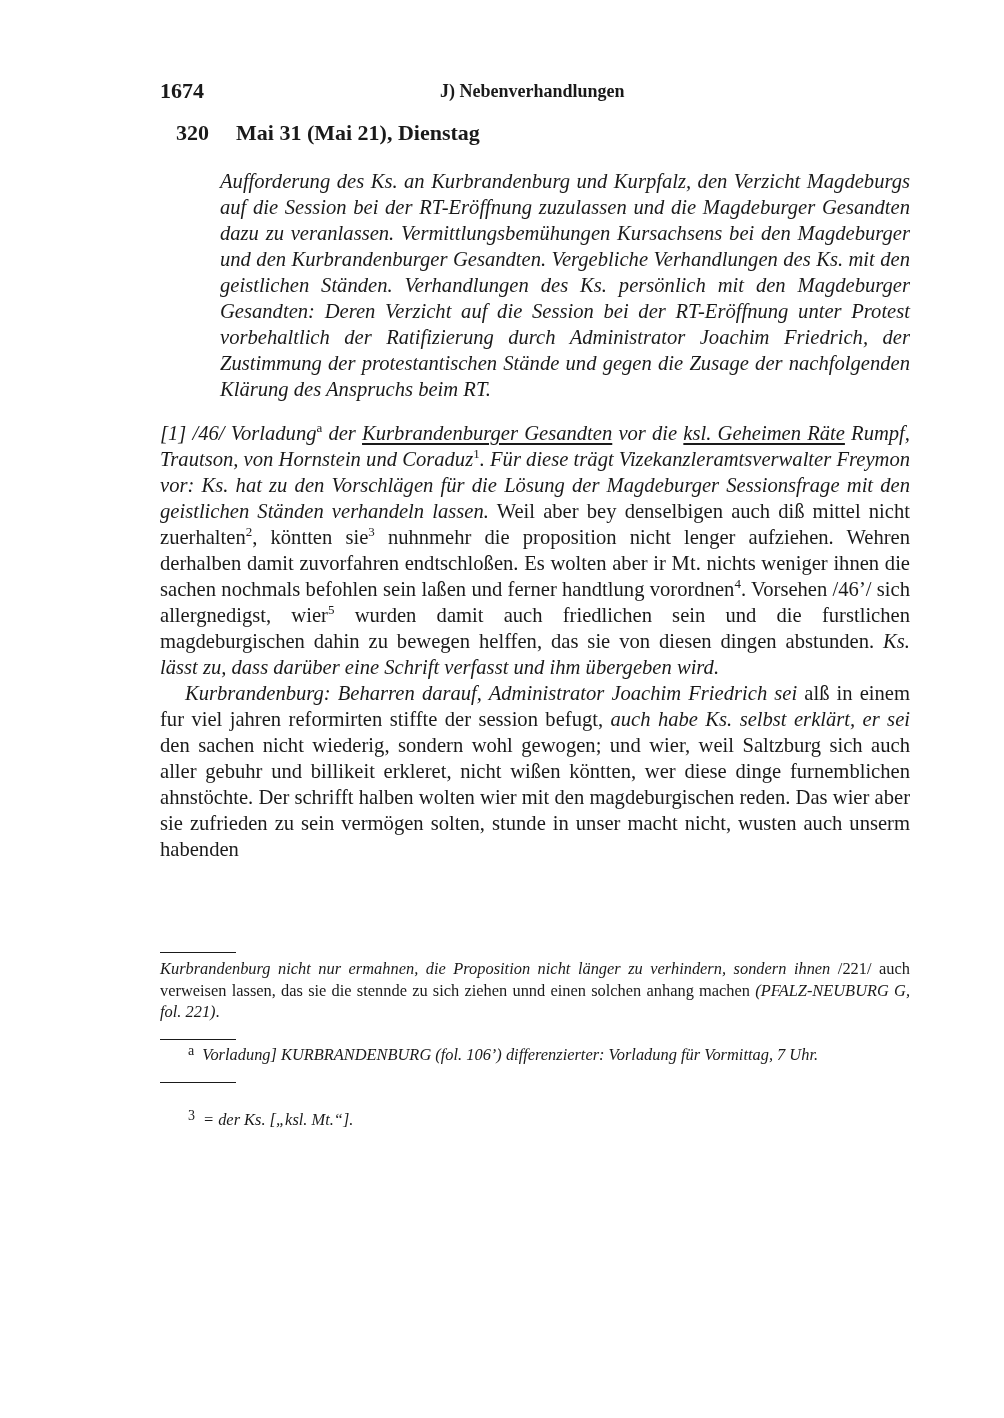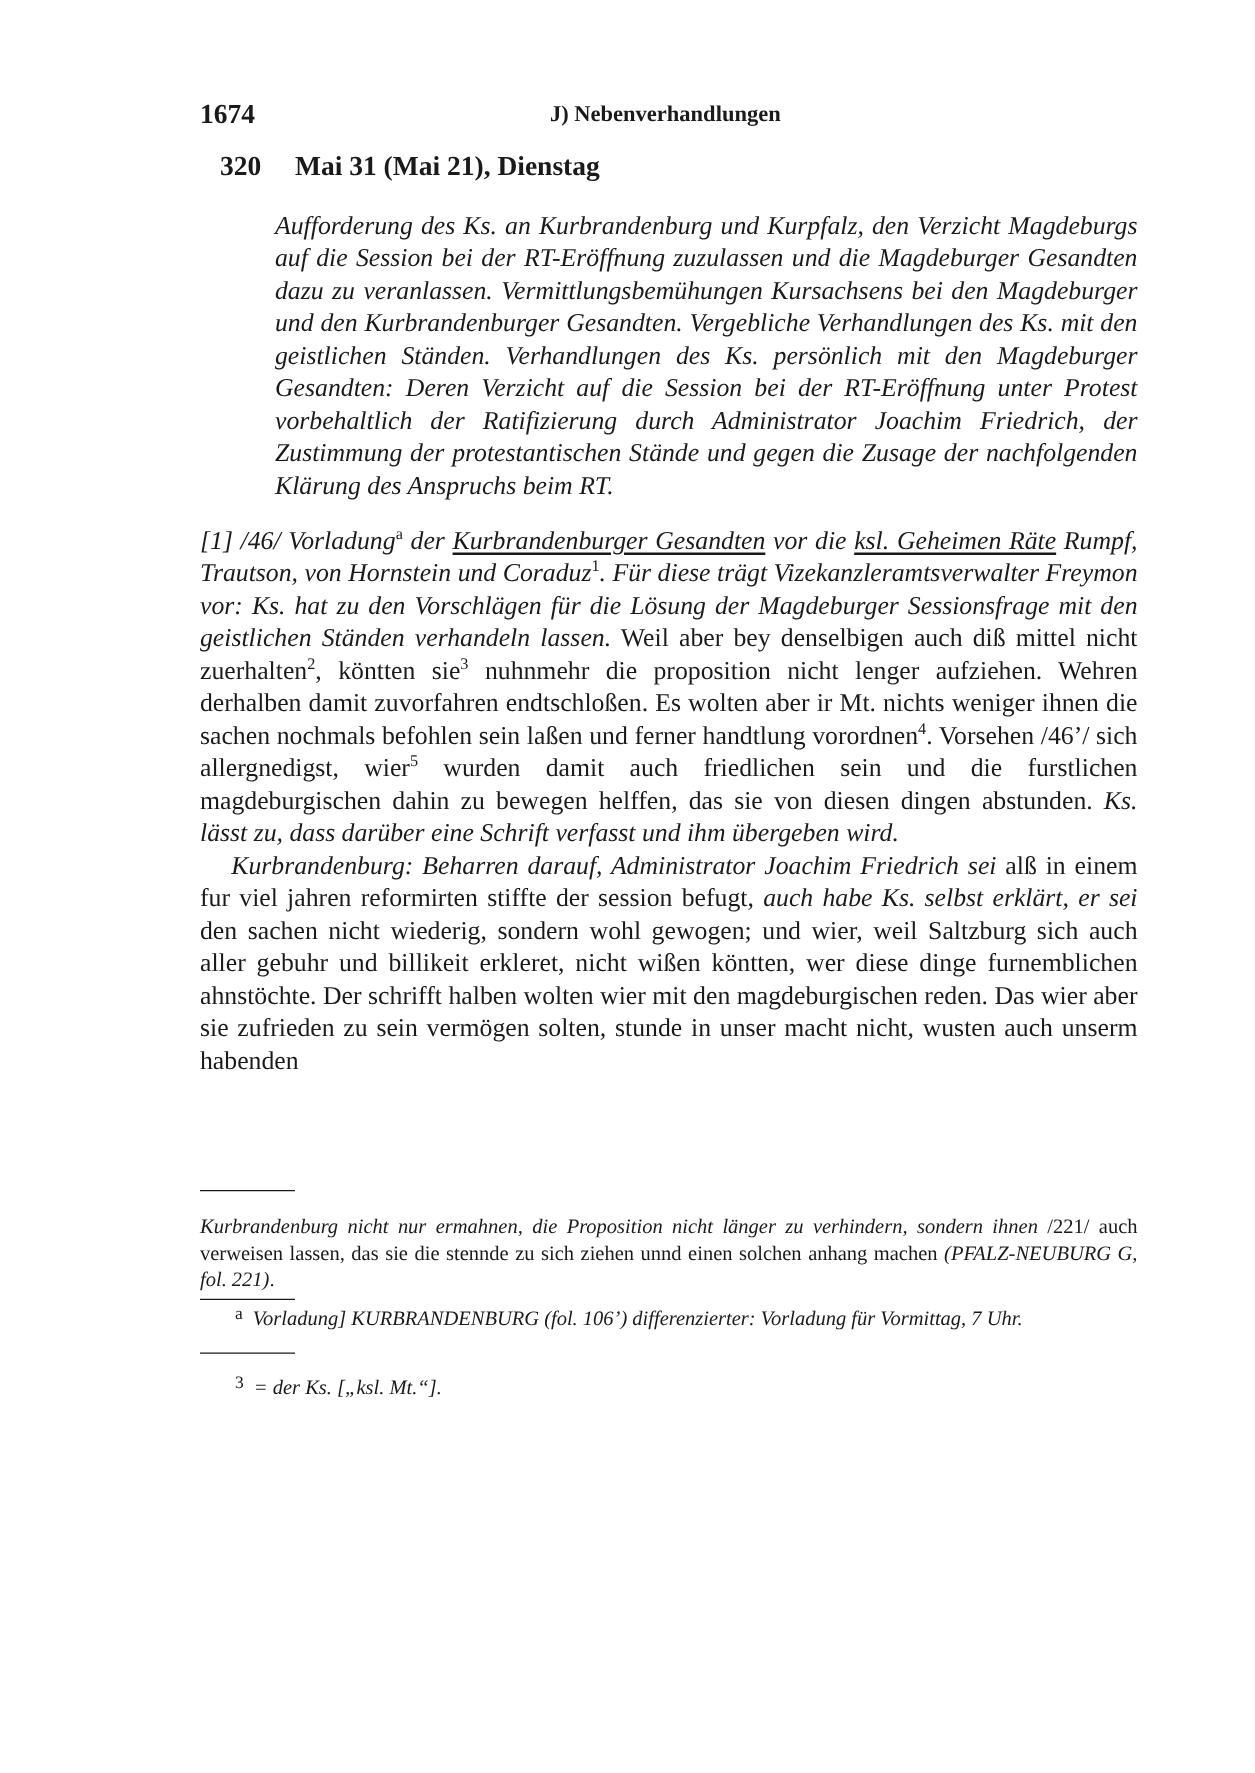--- a/index.html
+++ b/index.html
@@ -98,21 +98,20 @@
     .fn-block {
       position: absolute;
       left: 0;
       width: 750px;
       font-size: 16.4px;
       line-height: 21.5px;
       text-align: justify;
     }
     .fn-carry {
       top: 958px;
-      margin-top: 12px;
     }
     .fn-letter {
       top: 1044px;
     }
     .fn-numbered {
       top: 1087px;
     }
     .fn-block p {
       margin: 0;
     }
@@ -120,21 +119,21 @@
       text-indent: 28px;
     }
     .fn-item .mark {
       font-style: normal;
       font-size: 14px;
       vertical-align: 5px;
       line-height: 0;
       margin-right: 8px;
     }
     .fn-item.short {
-      margin-top: 12px;
+      margin-top: 22px;
     }
   </style>
 </head>
 <body>
 
 <div class="page">
 
   <div class="running-head">
     <span class="page-number">1674</span>
     <span class="section-title">J) Nebenverhandlungen</span>

